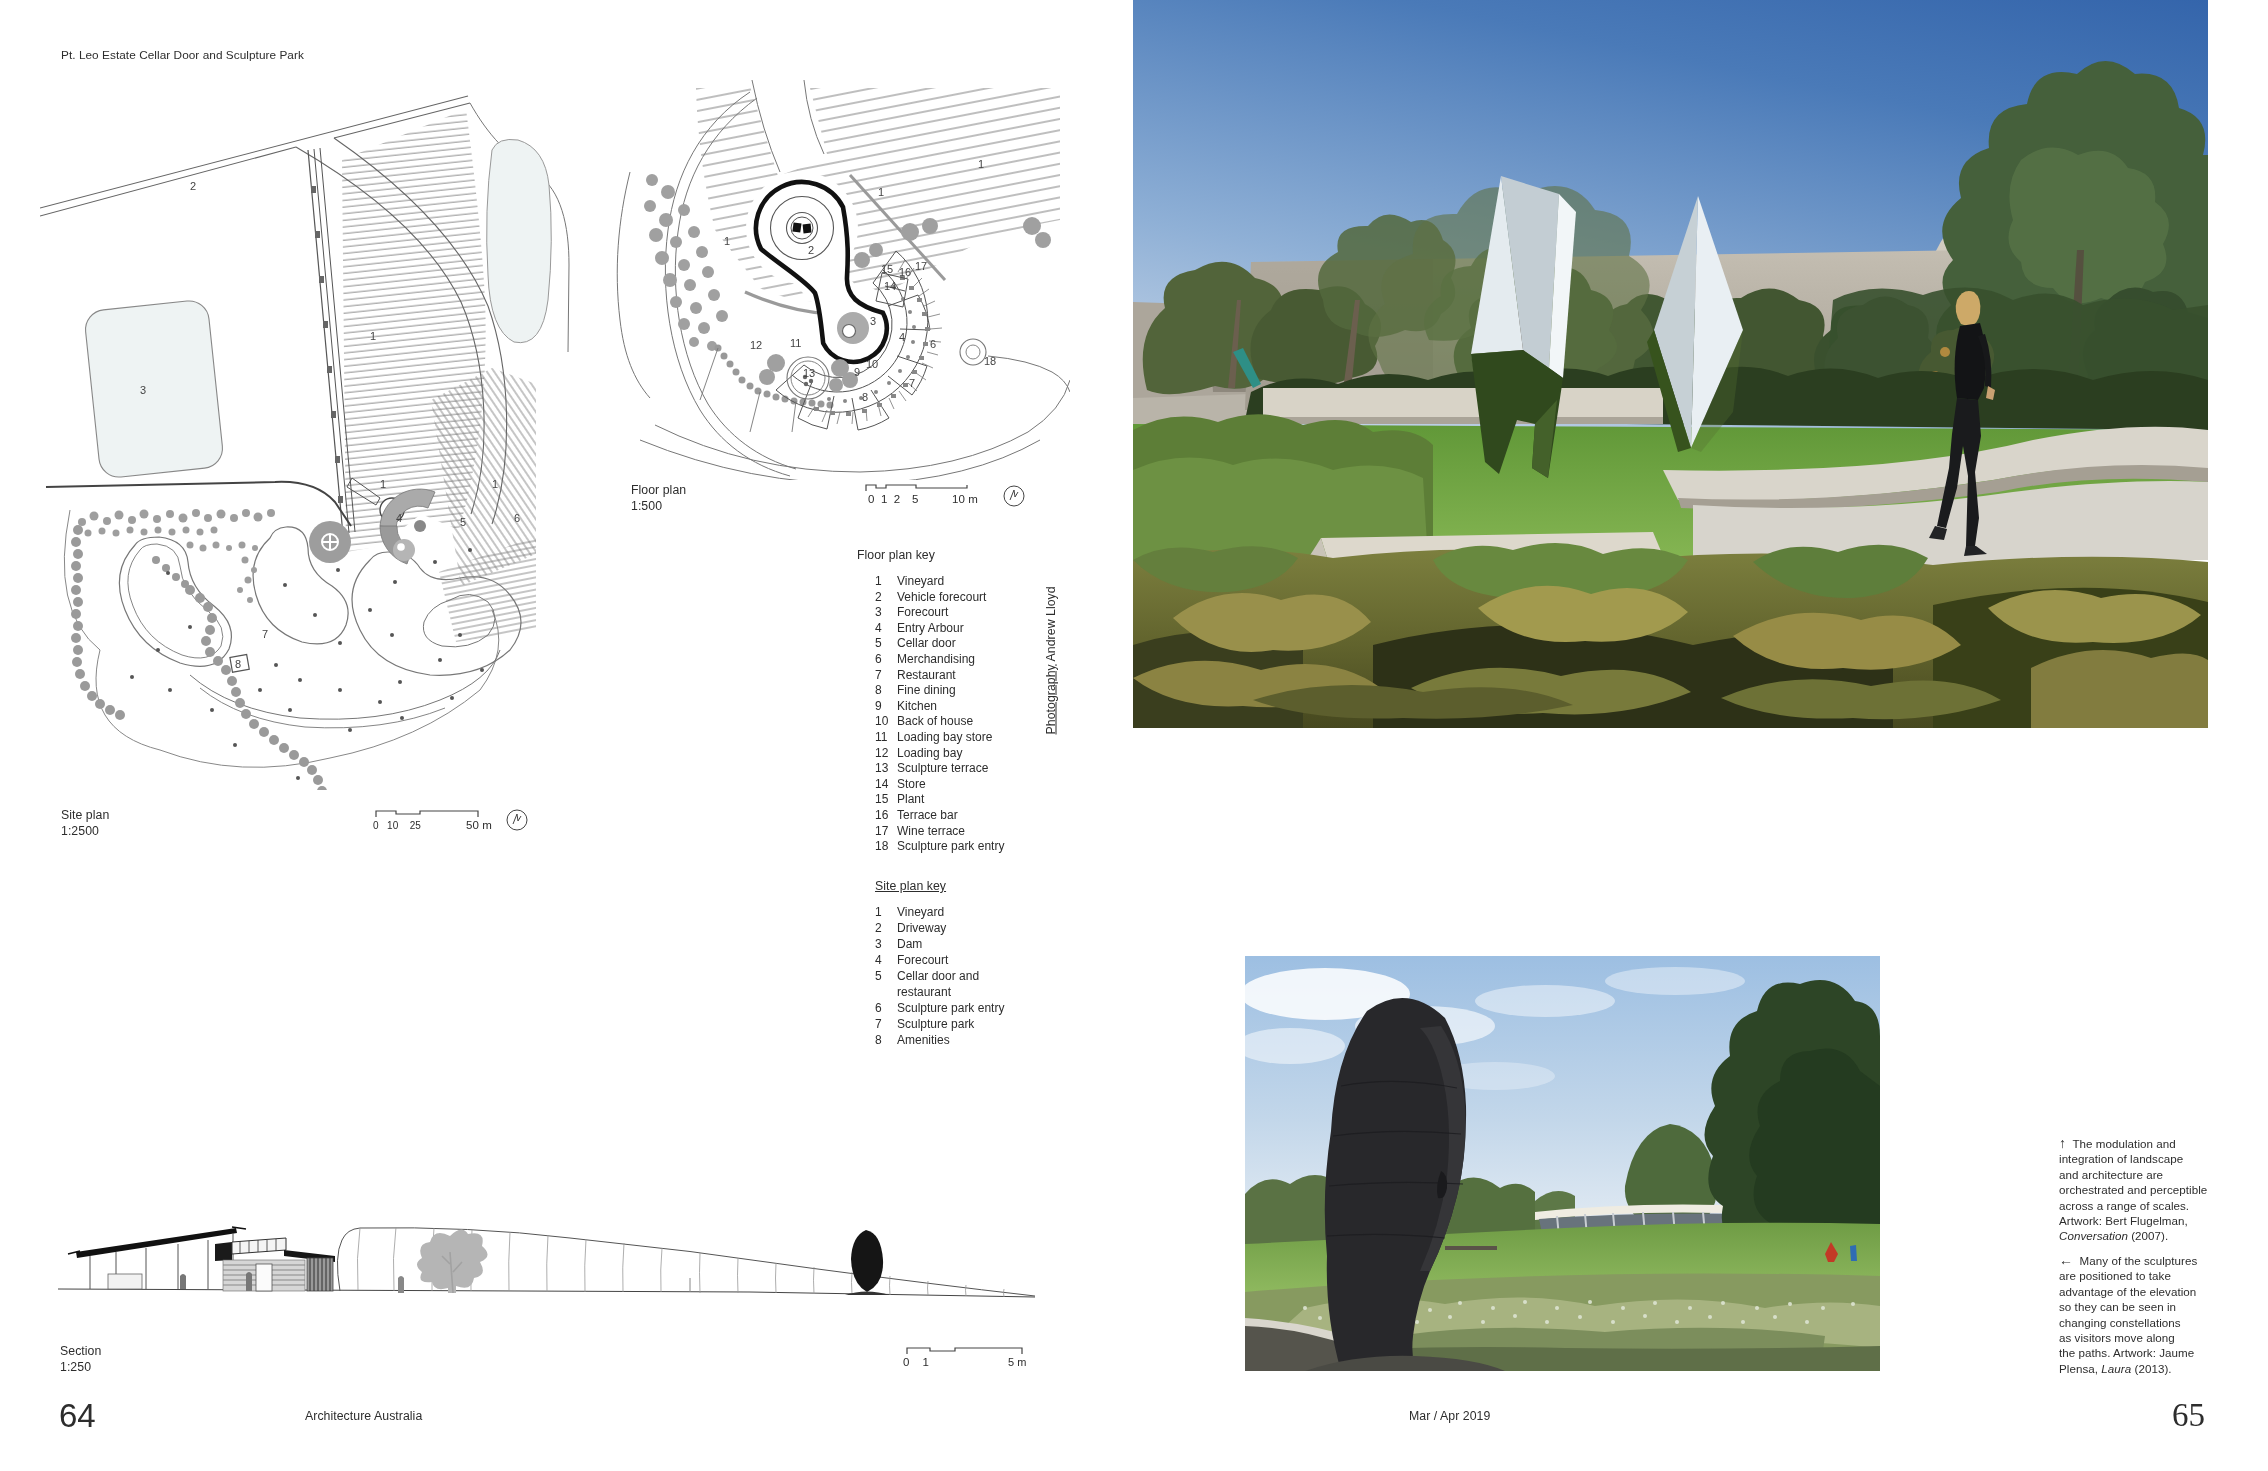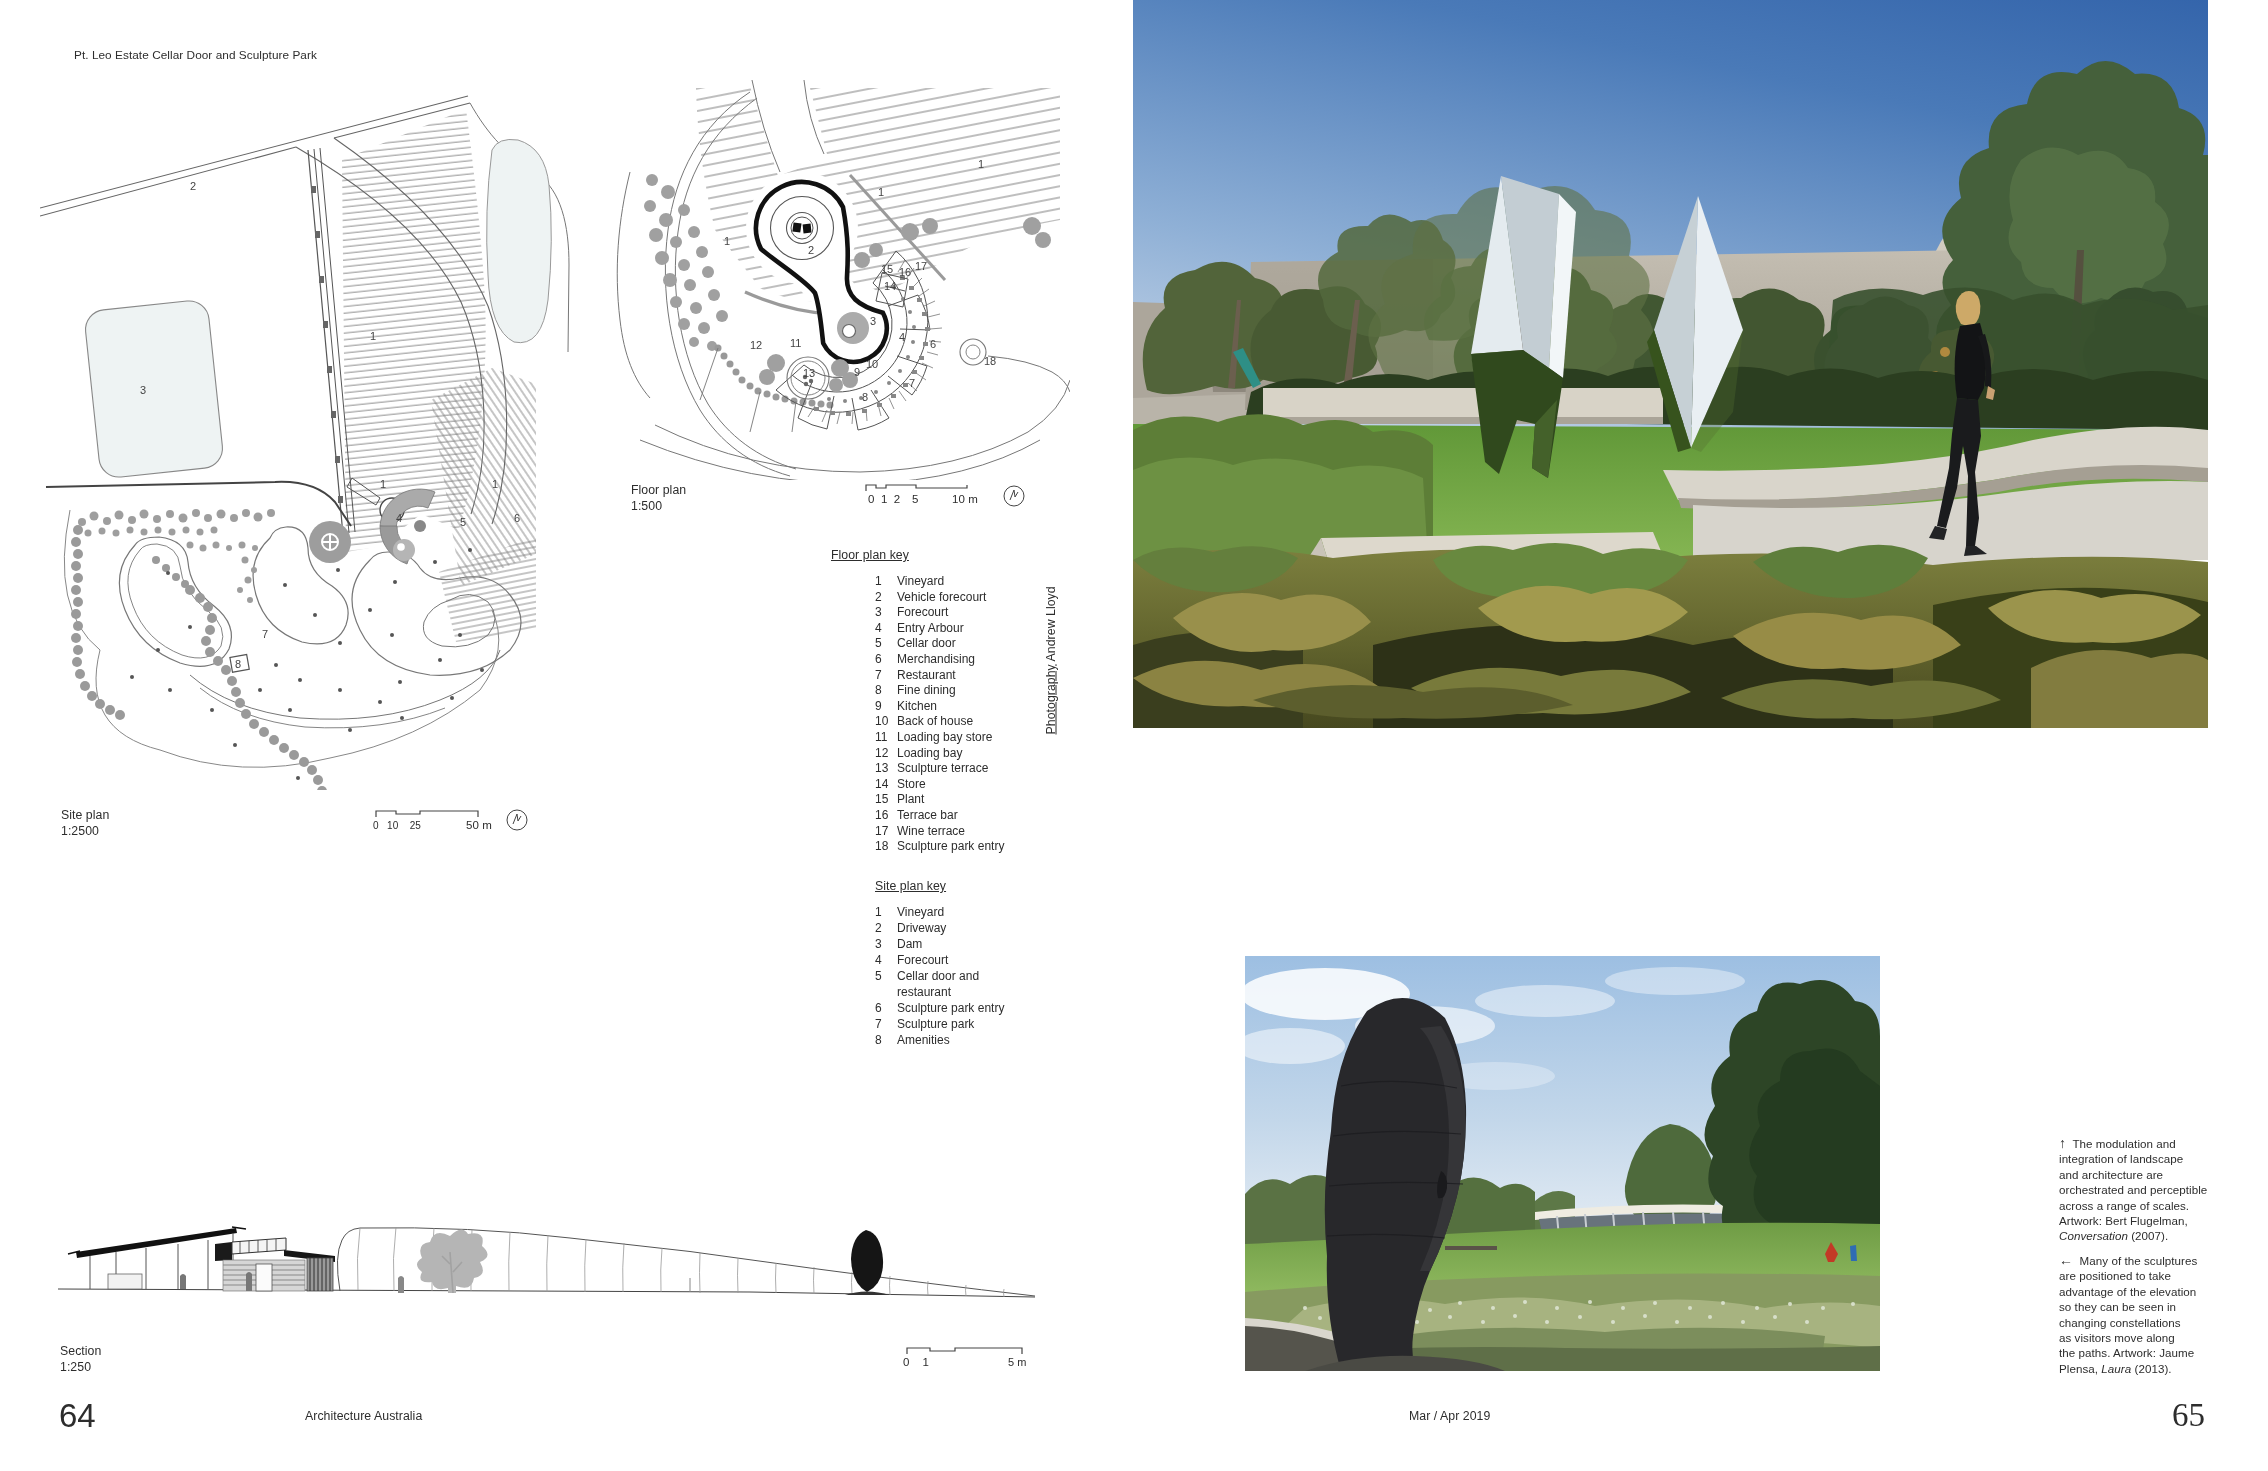--- a/index.html
+++ b/index.html
@@ -9,21 +9,21 @@
   .key{position:absolute;font-size:12px;line-height:15.6px;}
   .key .row{white-space:nowrap;}
   .key .n{display:inline-block;width:22px;}
   .big{position:absolute;font-size:33px;letter-spacing:0;}
   svg{position:absolute;display:block;}
 </style>
 </head>
 <body>
 <div id="page">
 
-<div class="t" style="left:74px;top:48px;font-size:11.8px;">Pt. Leo Estate Cellar Door and Sculpture Park</div>
+<div class="t" style="left:61px;top:48px;font-size:11.8px;">Pt. Leo Estate Cellar Door and Sculpture Park</div>
 
 <svg id="siteplan" style="left:40px;top:90px;" width="545" height="700" viewBox="0 0 545 700">
   <defs>
     <pattern id="hatchA" width="600" height="6.6" patternUnits="userSpaceOnUse" patternTransform="rotate(-6)">
       <line x1="0" y1="3" x2="600" y2="3" stroke="#7e7e7e" stroke-width="0.9"></line>
     </pattern>
     <pattern id="hatchB" width="600" height="6.0" patternUnits="userSpaceOnUse" patternTransform="rotate(56)">
       <line x1="0" y1="3" x2="600" y2="3" stroke="#7e7e7e" stroke-width="0.9"></line>
     </pattern>
     <pattern id="hatchC" width="600" height="6.0" patternUnits="userSpaceOnUse" patternTransform="rotate(-11)">
@@ -700,21 +700,21 @@
 </svg>
 <div class="t" style="left:868px;top:492px;font-size:11.5px;">0&nbsp; 1&nbsp; 2</div>
 <div class="t" style="left:912px;top:492px;font-size:11.5px;">5</div>
 <div class="t" style="left:952px;top:492px;font-size:11.5px;">10 m</div>
 
 <svg style="left:1002px;top:484px;" width="24" height="24" viewBox="0 0 24 24">
   <circle cx="12" cy="12" r="10" fill="none" stroke="#444" stroke-width="1"></circle>
   <path d="M8 16 L12 6 L13 13 L16 8" fill="none" stroke="#444" stroke-width="1"></path>
 </svg>
 
-<div class="t" style="left:831px;top:548px;text-decoration:underline;">Floor plan key</div>
+<div class="t" style="left:857px;top:548px;">Floor plan key</div>
 <div class="key" style="left:875px;top:574px;">
 <div class="row"><span class="n">1</span>Vineyard</div>
 <div class="row"><span class="n">2</span>Vehicle forecourt</div>
 <div class="row"><span class="n">3</span>Forecourt</div>
 <div class="row"><span class="n">4</span>Entry Arbour</div>
 <div class="row"><span class="n">5</span>Cellar door</div>
 <div class="row"><span class="n">6</span>Merchandising</div>
 <div class="row"><span class="n">7</span>Restaurant</div>
 <div class="row"><span class="n">8</span>Fine dining</div>
 <div class="row"><span class="n">9</span>Kitchen</div>

